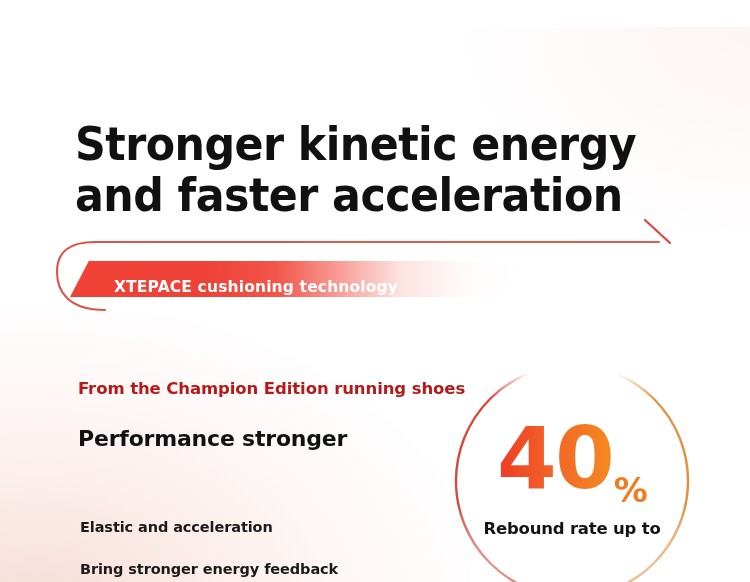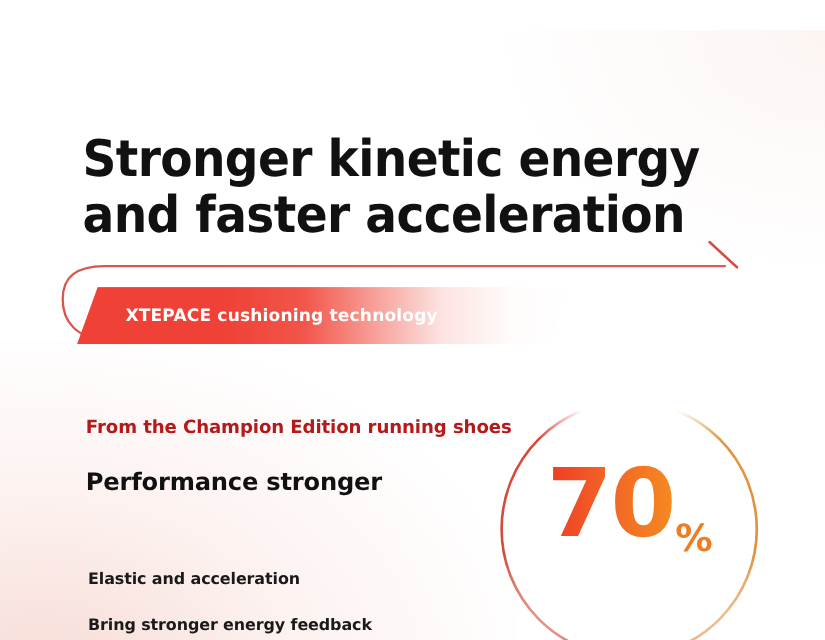--- a/index.html
+++ b/index.html
@@ -69,21 +69,21 @@
     width: 660px;
     height: 115px;
   }
 
   
   .ribbon {
     position: absolute;
     left: 70px;
     top: 234px;
     width: 448px;
-    height: 52px;
+    height: 36px;
   }
   .ribbon-shape {
     position: absolute;
     inset: 0;
     background: linear-gradient(to right,
                 #ef4136 0%,
                 #ef4136 30%,
                 #f2554a 46%,
                 rgba(244,120,110,0.72) 60%,
                 rgba(248,186,180,0.40) 74%,
@@ -255,17 +255,18 @@
           <stop offset="100%" stop-color="#e3a878" stop-opacity="0"></stop>
         </linearGradient>
       </defs>
 
       <path d="M 120 4 A 116 116 0 0 0 120 236" fill="none" stroke="url(#ringLeft)" stroke-width="2.4" stroke-linecap="round"></path>
 
       <path d="M 120 4 A 116 116 0 0 1 120 236" fill="none" stroke="url(#ringRight)" stroke-width="2.4" stroke-linecap="round"></path>
     </svg>
 
     <div class="badge-stat">
-      <span class="stat-number">70</span><span class="stat-unit">%</span>
+      <span class="stat-number">40</span><span class="stat-unit">%</span>
     </div>
+    <div class="badge-caption">Rebound rate up to</div>
   </div>
 
 </div>
 
 </body></html>

